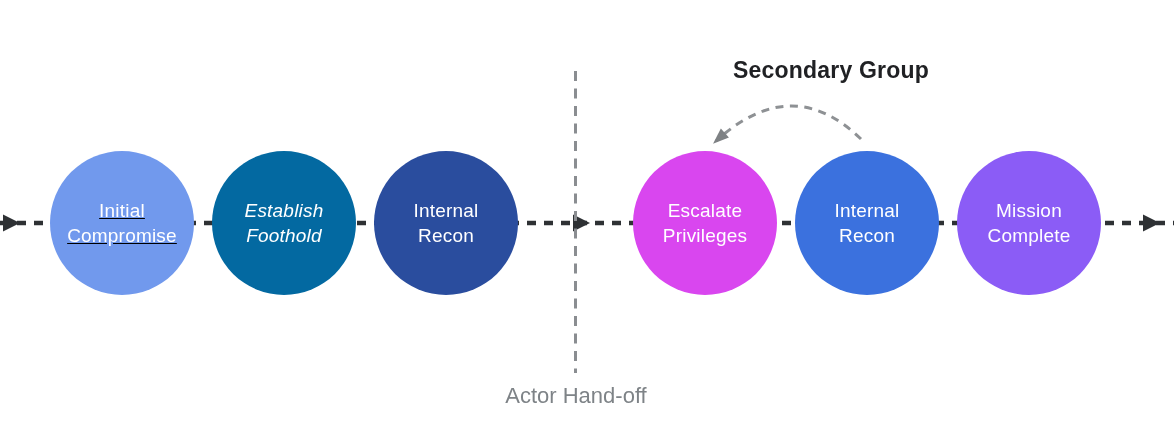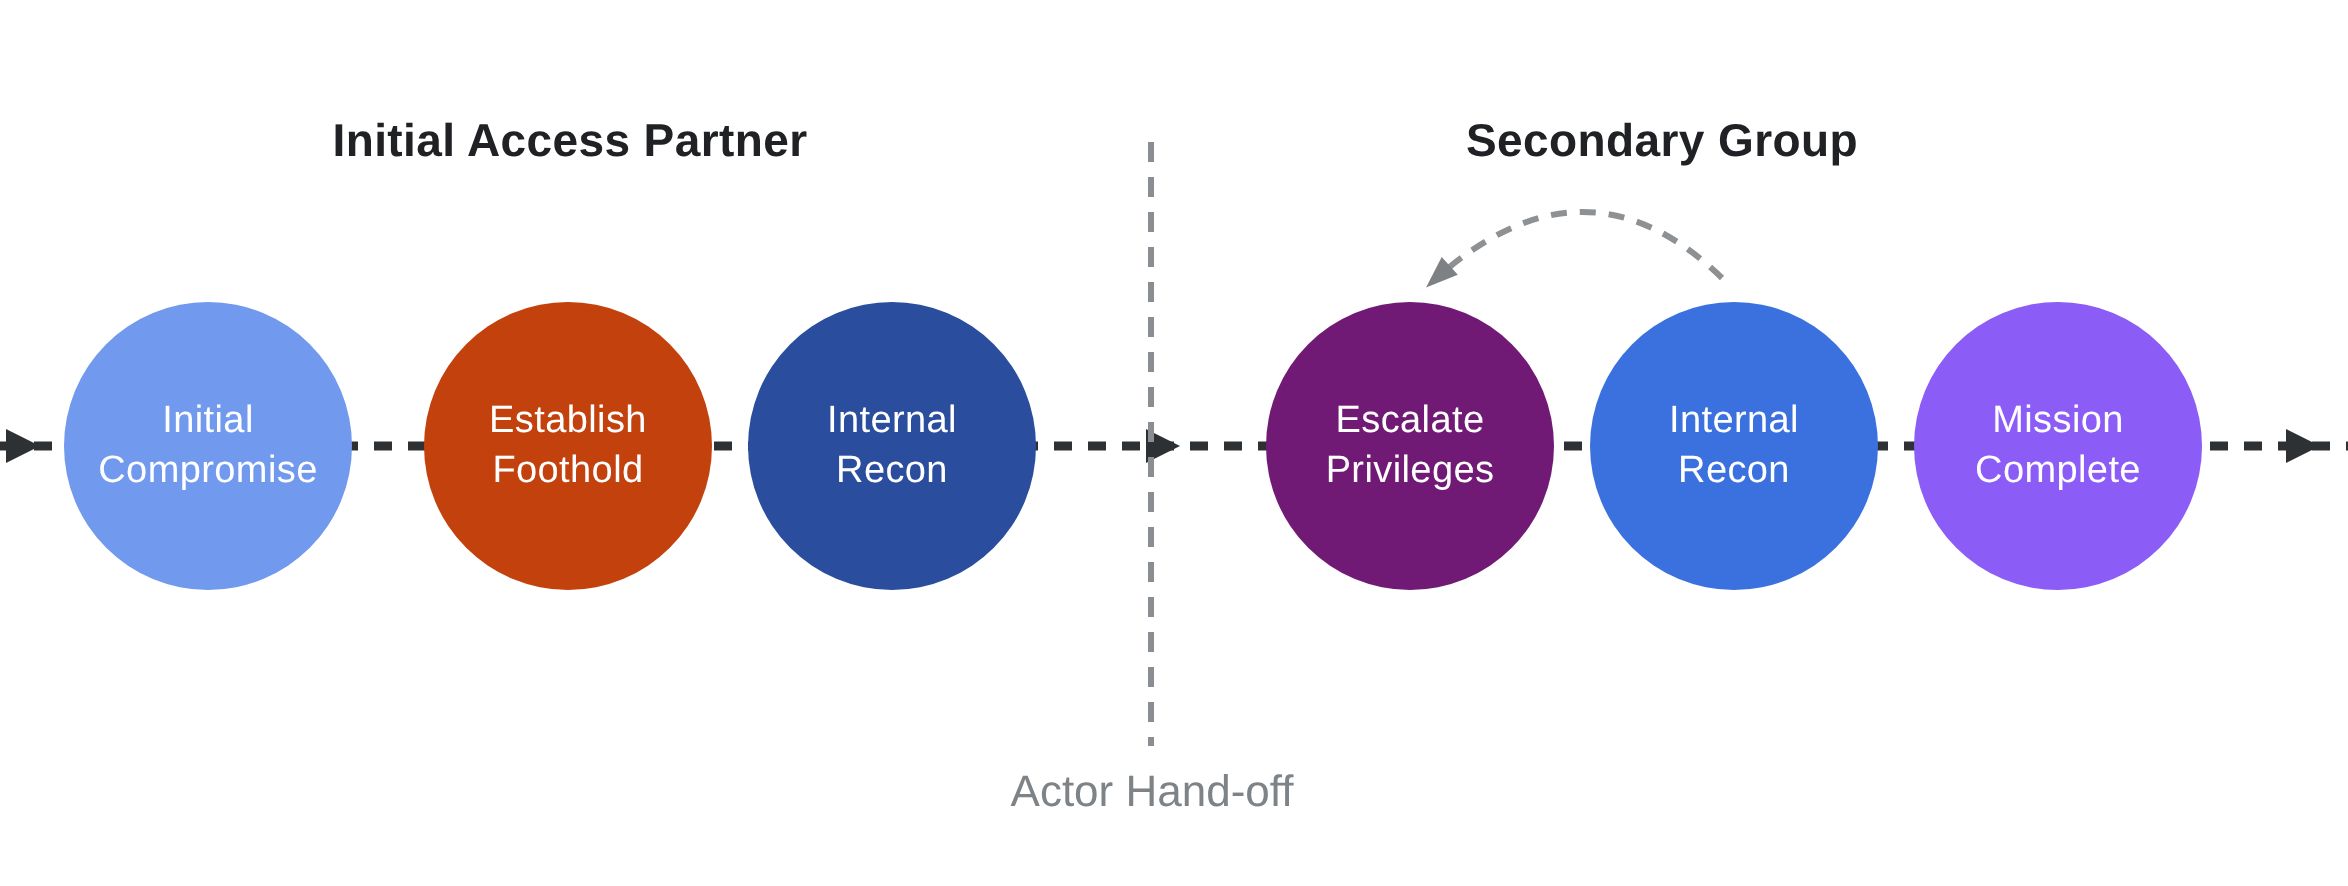--- a/index.html
+++ b/index.html
@@ -71,21 +71,21 @@
     z-index: 1;
   }
   .step-label {
     color: var(--circle-text, #FFFFFF);
     font-size: 19px;
     font-weight: 500;
     line-height: 1.32;
     letter-spacing: 0.2px;
     max-width: 122px;
   }
-  .c1 { left: 32px; }
+  .c1 { left: 50px; text-decoration: underline; }
   .c2 { left: 212px; }
   .c3 { left: 374px; }
   .c4 { left: 633px; }
   .c5 { left: 795px; }
   .c6 { left: 957px; }
   .handoff-label {
     position: absolute;
     top: 383px;
     left: 460px;
     width: 232px;
@@ -112,34 +112,33 @@
 
     <polygon class="flow-arrowhead" points="20,223 3,214.5 3,231.5"></polygon>
     <polygon class="flow-arrowhead" points="590,223 573,214.5 573,231.5"></polygon>
     <polygon class="flow-arrowhead" points="1160,223 1143,214.5 1143,231.5"></polygon>
 
     <line class="divider-line" x1="575.5" y1="71" x2="575.5" y2="373"></line>
 
     <path class="arc-line" d="M 861 139 Q 792 72 716 141" marker-end="url(#arcArrow)"></path>
   </svg>
 
-  <div class="group-title left">Initial Access Partner</div>
   <div class="group-title right">Secondary Group</div>
 
   <div class="step-circle c1" style="background: rgb(113, 153, 237);">
     <span class="step-label">Initial Compromise</span>
   </div>
-  <div class="step-circle c2" style="background: #c2410c;">
+  <div class="step-circle c2" style="background: #0369a1; font-style: italic;">
     <span class="step-label">Establish Foothold</span>
   </div>
   <div class="step-circle c3" style="background: rgb(42, 77, 158);">
     <span class="step-label">Internal Recon</span>
   </div>
 
-  <div class="step-circle c4" style="background: #701a75; justify-content: center;">
+  <div class="step-circle c4" style="background: #d946ef; justify-content: center;">
     <span class="step-label">Escalate Privileges</span>
   </div>
   <div class="step-circle c5" style="background: rgb(59, 113, 222);">
     <span class="step-label">Internal Recon</span>
   </div>
   <div class="step-circle c6" style="background: #8b5cf6;">
     <span class="step-label">Mission Complete</span>
   </div>
 
   <div class="handoff-label">Actor Hand-off</div>

